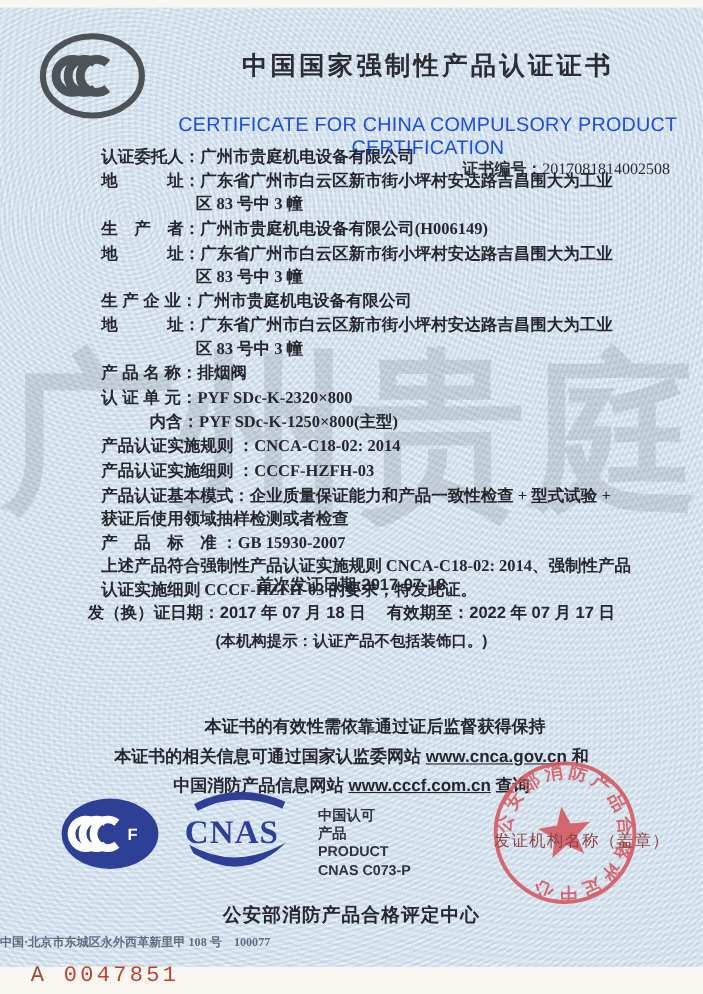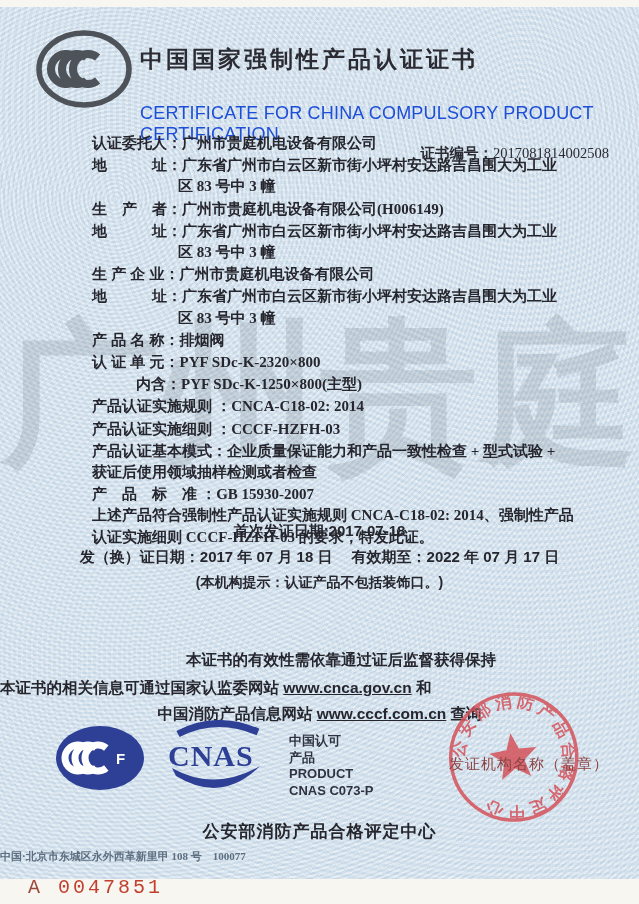--- a/index.html
+++ b/index.html
@@ -21,21 +21,21 @@
   }
 
   .watermark {
     position:absolute; left:2px; top:318px; width:635px;
     font-size:158px; line-height:1; font-weight:bold; letter-spacing:1px;
     color:rgba(110,118,132,.20); white-space:nowrap; pointer-events:none;
   }
 
   
   .ccc-logo { position:absolute; left:34px; top:28px; }
-  .header-block { position:absolute; left:140px; top:44px; width:498px; }
+  .header-block { position:absolute; left:140px; top:44px; width:498px; text-align:center; }
   .title-cn { font-size:23px; font-weight:bold; letter-spacing:3px; color:#2b2b33; }
   .title-en { margin-top:28px; font-family:"Liberation Sans","DejaVu Sans",sans-serif;
               font-size:18px; color:#1d4ed8; letter-spacing:.2px; }
   .cert-no { position:absolute; right:30px; top:112px; font-size:14.5px; color:#2b2b33;margin-top:32px; }
   .cert-no .lblb { font-family:"Liberation Sans",sans-serif; font-weight:700; }
 
   
   .body-rows { position:absolute; left:92px; top:132px; width:520px;
                font-size:15px; line-height:21.2px; color:#26262e; font-weight:600; }
   .row { white-space:nowrap; }
@@ -50,21 +50,21 @@
   .dates { position:absolute; left:0; top:522px; width:639px; text-align:center;
            color:#26262e; font-weight:700; }
   .first-issue { font-size:15px; font-family:"Liberation Sans",sans-serif; }
   .reissue { margin-top:7px; font-size:15px; font-family:Liberation Sans, sans-serif; }
   .agency-note { margin-top:7px; font-size:14px; font-family:"Liberation Sans",sans-serif; }
 
   
   .keep-line { position:absolute; left:0; top:650px; width:639px; text-align:center;
                font-size:15.5px; font-weight:700; color:#26262e;
                font-family:"Liberation Sans",sans-serif;padding-left:43px; }
-  .info-line1 { position:absolute; left:0; top:678px; width:639px; text-align:left;
+  .info-line1 { position:absolute; left:0; top:678px; width:639px; text-align:center;
                 font-size:15.5px; font-weight:700; color:#26262e;
                 font-family:"Liberation Sans",sans-serif; }
   .info-line2 { position:absolute; left:0; top:704px; width:639px; text-align:center;
                 font-size:15.5px; font-weight:700; color:#26262e;
                 font-family:"Liberation Sans",sans-serif; }
   .info-url { text-decoration:underline; color:#26262e; }
 
   
   .cccf-logo { position:absolute; left:54px; top:724px; }
   .cnas-logo { position:absolute; left:166px; top:720px; }

